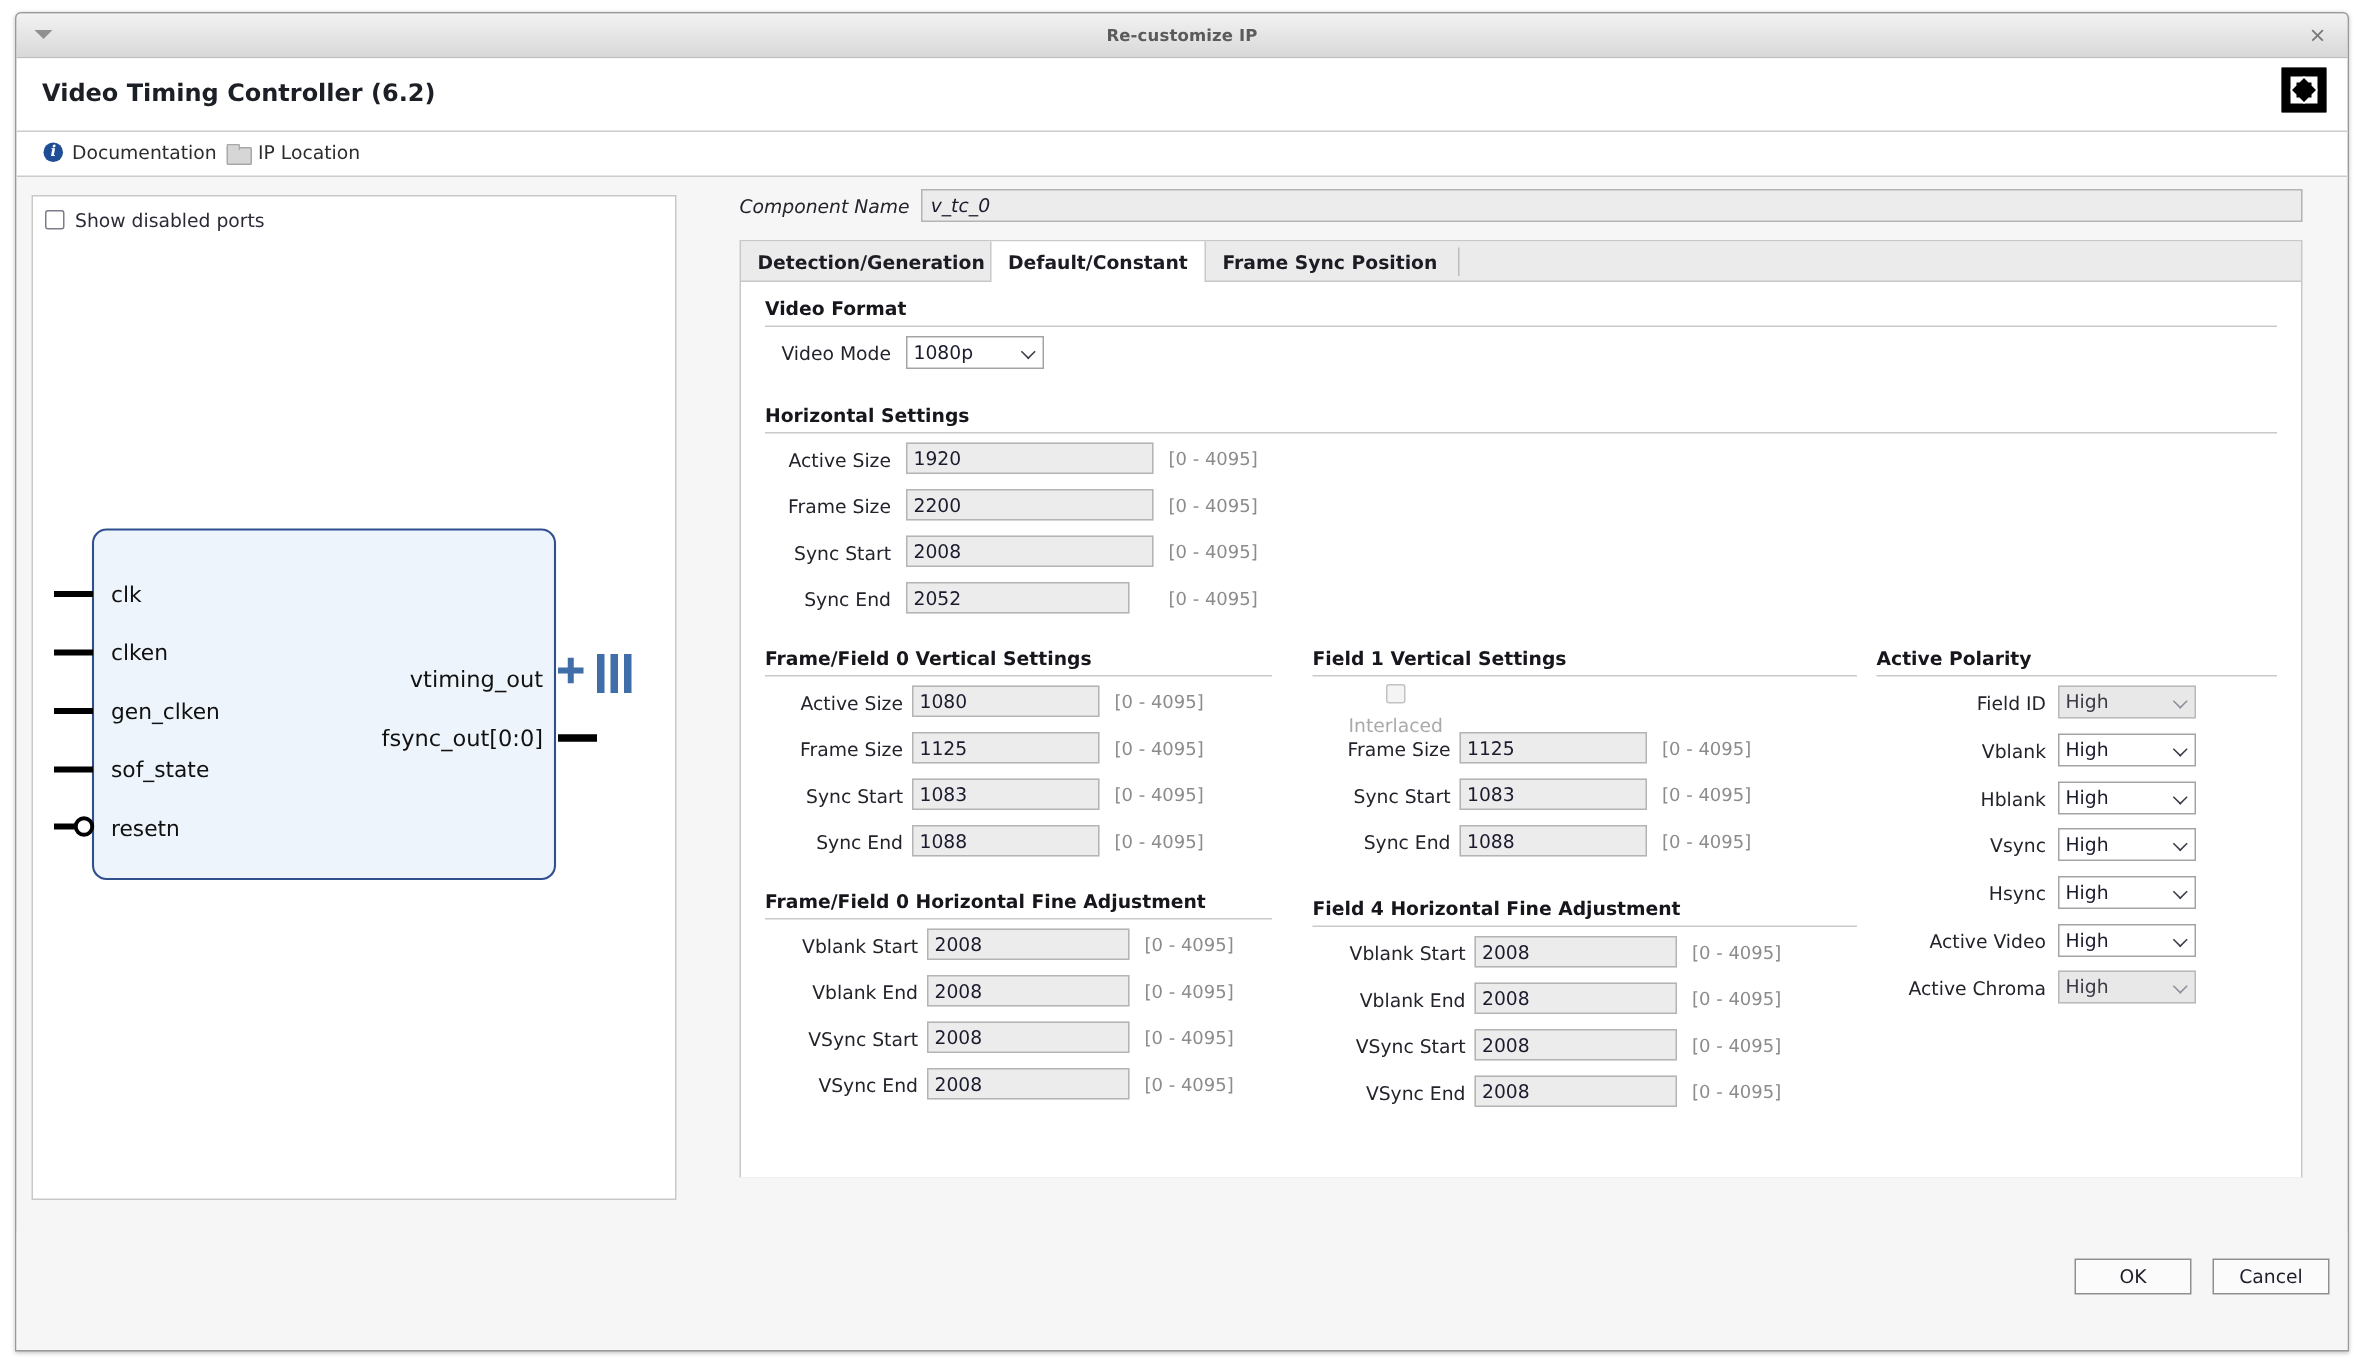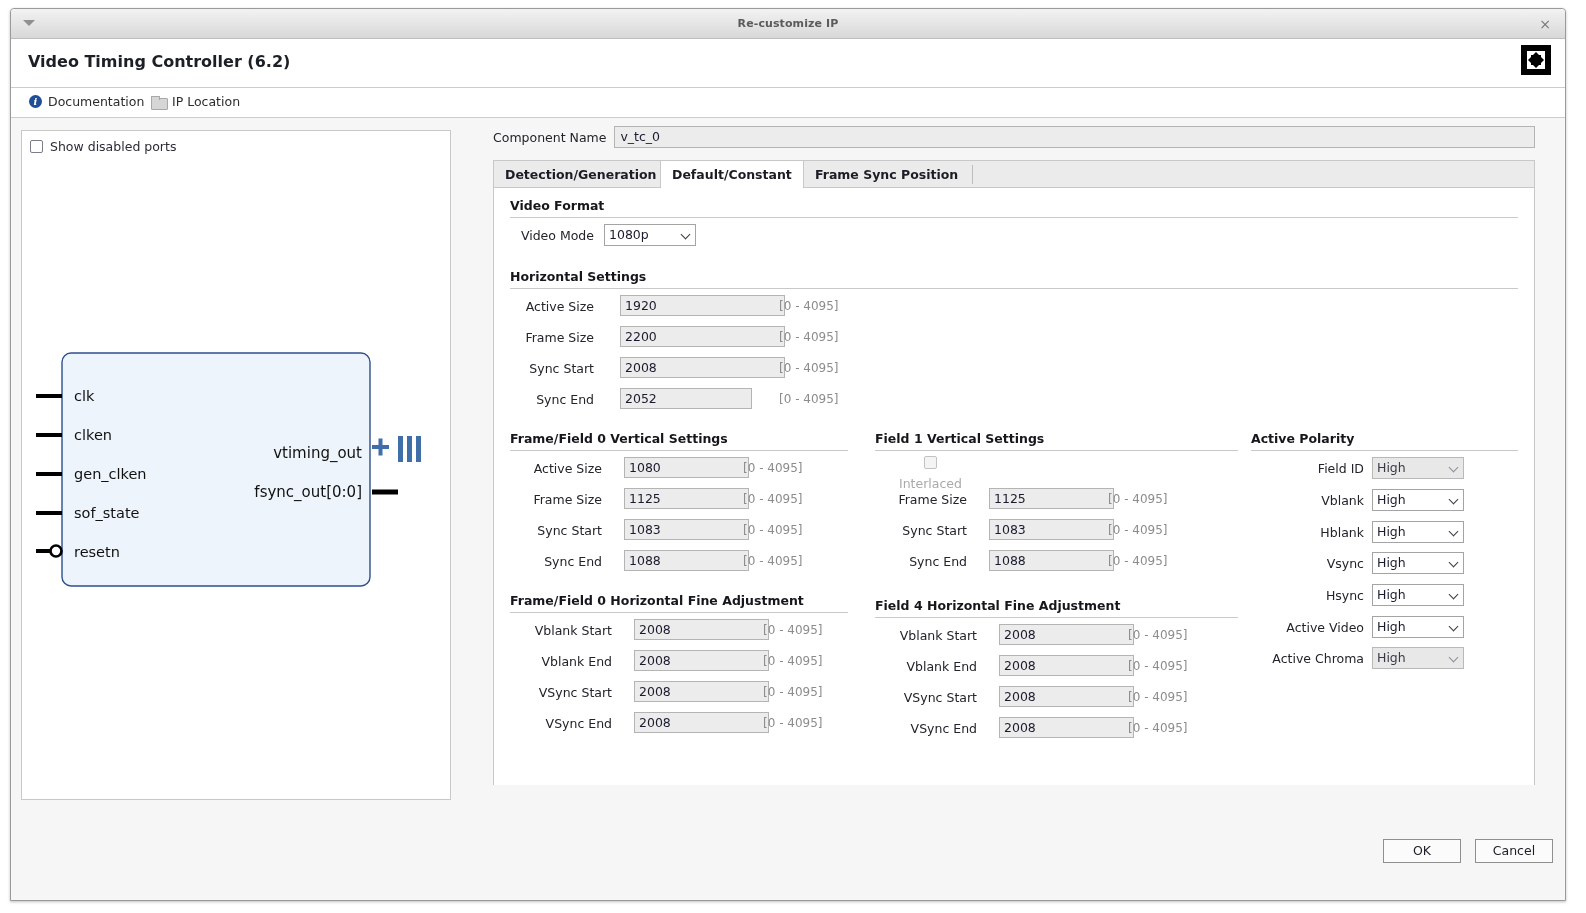--- a/index.html
+++ b/index.html
@@ -134,21 +134,21 @@
 
   #symbol { position: absolute; left: 0; top: 0; width: 430px; height: 670px; }
 
   
   #right-panel {
     position: absolute; left: 472px; top: 0px;
     width: 1060px; height: 700px;
   }
   #compname-row {
     position: absolute; left: 10px; top: 8px; right: 8px;
-    display: flex; align-items: center;
+    display: flex; align-items: center; font-style: italic;
   }
   #compname-label { font-size: 12.5px; color: #23232b; margin-right: 8px; }
   #compname-input {
     flex: 1; height: 22px;
     background: #ececec; border: 1px solid #b4b4b4;
     font-size: 12.5px; color: #1b1b2e;
     padding: 0 5px; line-height: 20px;
     font-family: "DejaVu Sans", "Liberation Sans", sans-serif;
   }
 
@@ -209,21 +209,21 @@
     white-space: nowrap;
   }
   .fld-input {
     position: absolute;
     height: 21px;
     background: #ececec;
     border: 1px solid #b4b4b4;
     font-size: 12.5px; color: #1b1b2e;
     padding: 0 4px; line-height: 19px;
     font-family: "DejaVu Sans", "Liberation Sans", sans-serif;
-    white-space: nowrap; overflow: hidden; margin-left: 16px;
+    white-space: nowrap; overflow: hidden;
   }
   .fld-range {
     position: absolute;
     font-size: 12px; color: #8c8c8c;
     white-space: nowrap;
   }
   .combo {
     position: absolute;
     height: 22px;
     background: #ffffff;
@@ -378,21 +378,21 @@
 
           <div class="fld-label" style="left:16px; top:142px; width:84px;">Frame Size</div>
           <div class="fld-input" style="left:110px; top:138px; width:165px;">2200</div>
           <div class="fld-range" style="left:285px; top:142px;">[0 - 4095]</div>
 
           <div class="fld-label" style="left:16px; top:173px; width:84px;">Sync Start</div>
           <div class="fld-input" style="left:110px; top:169px; width:165px;">2008</div>
           <div class="fld-range" style="left:285px; top:173px;">[0 - 4095]</div>
 
           <div class="fld-label" style="left:16px; top:204px; width:84px;">Sync End</div>
-          <div class="fld-input" style="left:110px; top:200px; width:132px;">2052</div>
+          <div class="fld-input" style="left:110px; top:200px; width:149px;">2052</div>
           <div class="fld-range" style="left:285px; top:204px;">[0 - 4095]</div>
 
           <div class="group-title" style="left:16px; top:243px;">Frame/Field 0 Vertical Settings</div>
           <div class="group-rule" style="left:16px; top:262px; width:338px;"></div>
 
           <div class="fld-label" style="left:16px; top:273px; width:92px;">Active Size</div>
           <div class="fld-input" style="left:114px; top:269px; width:125px;">1080</div>
           <div class="fld-range" style="left:249px; top:273px;">[0 - 4095]</div>
 
           <div class="fld-label" style="left:16px; top:304px; width:92px;">Frame Size</div>

